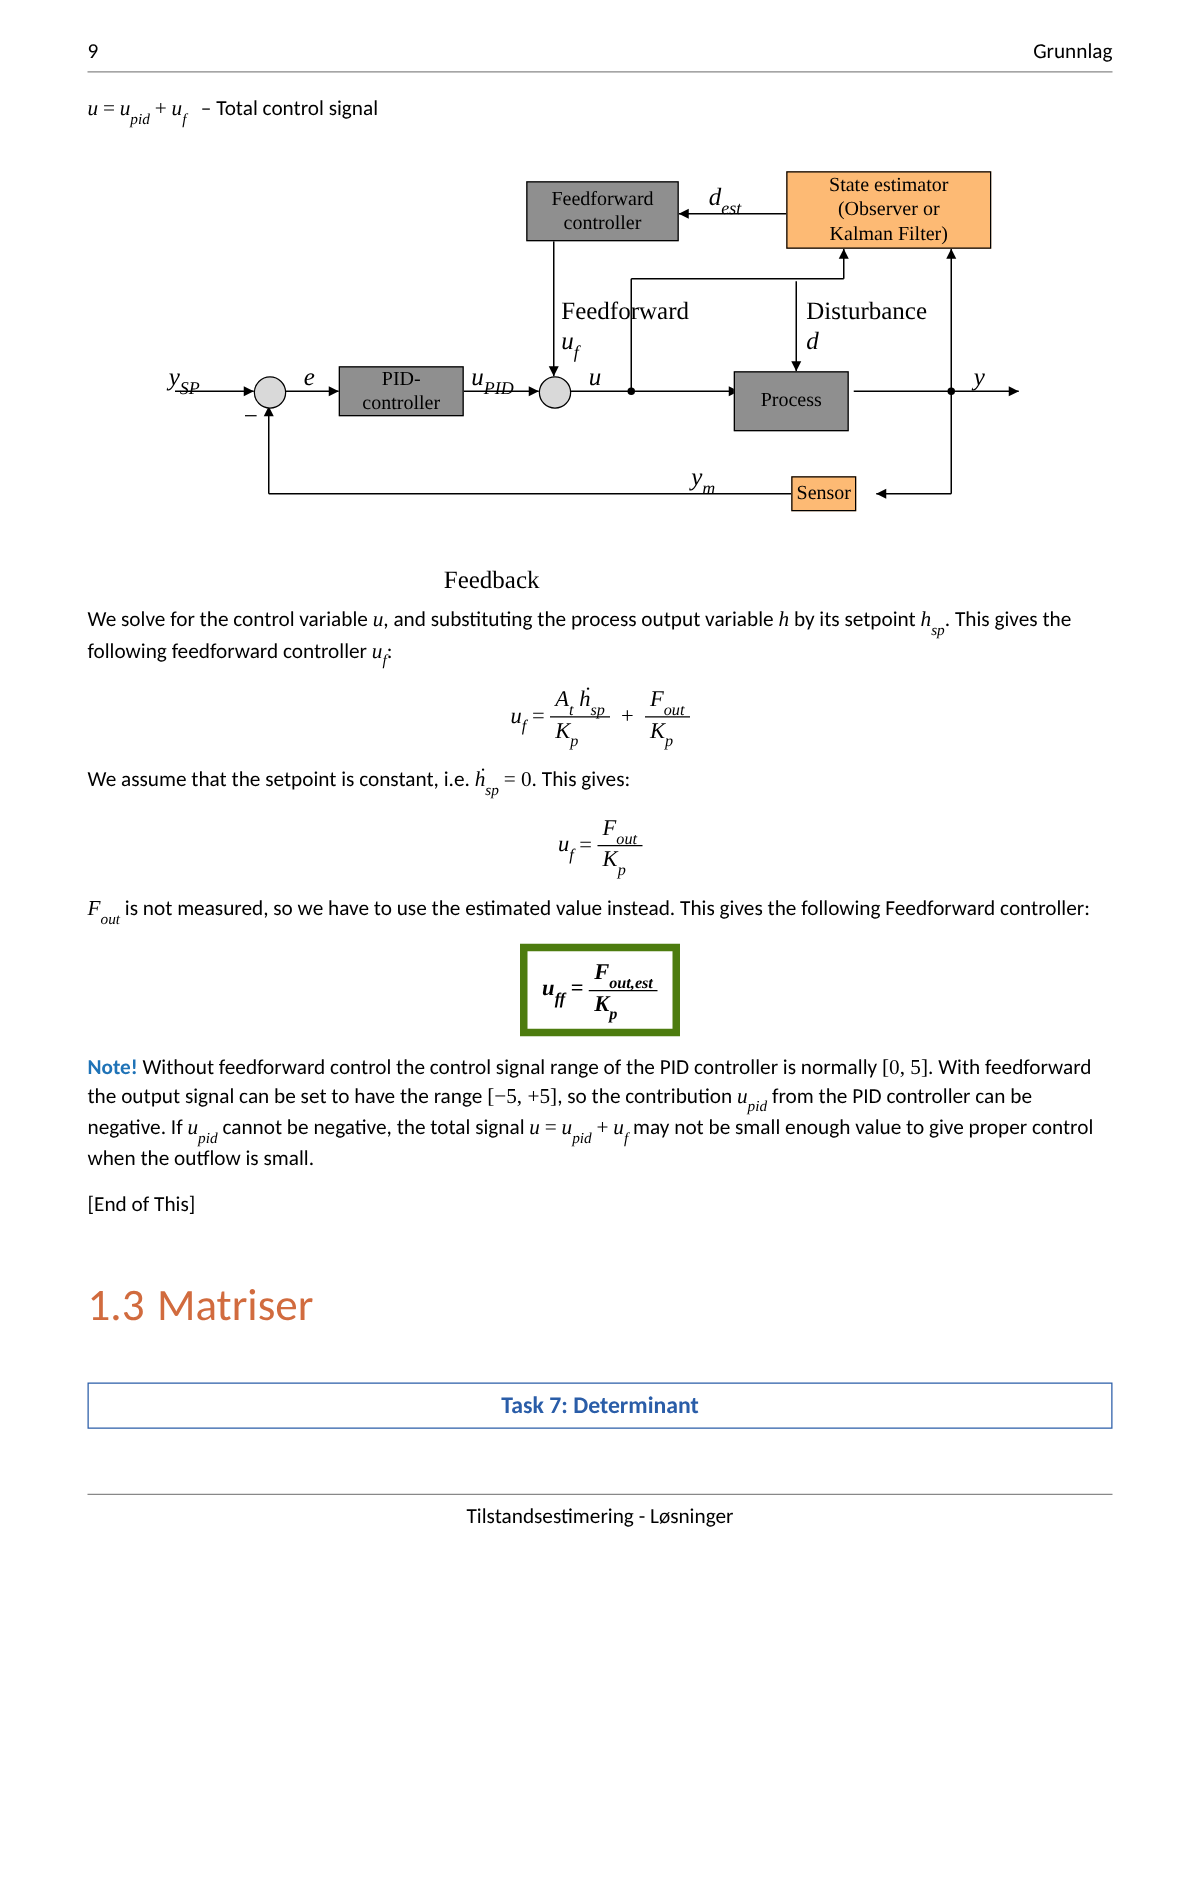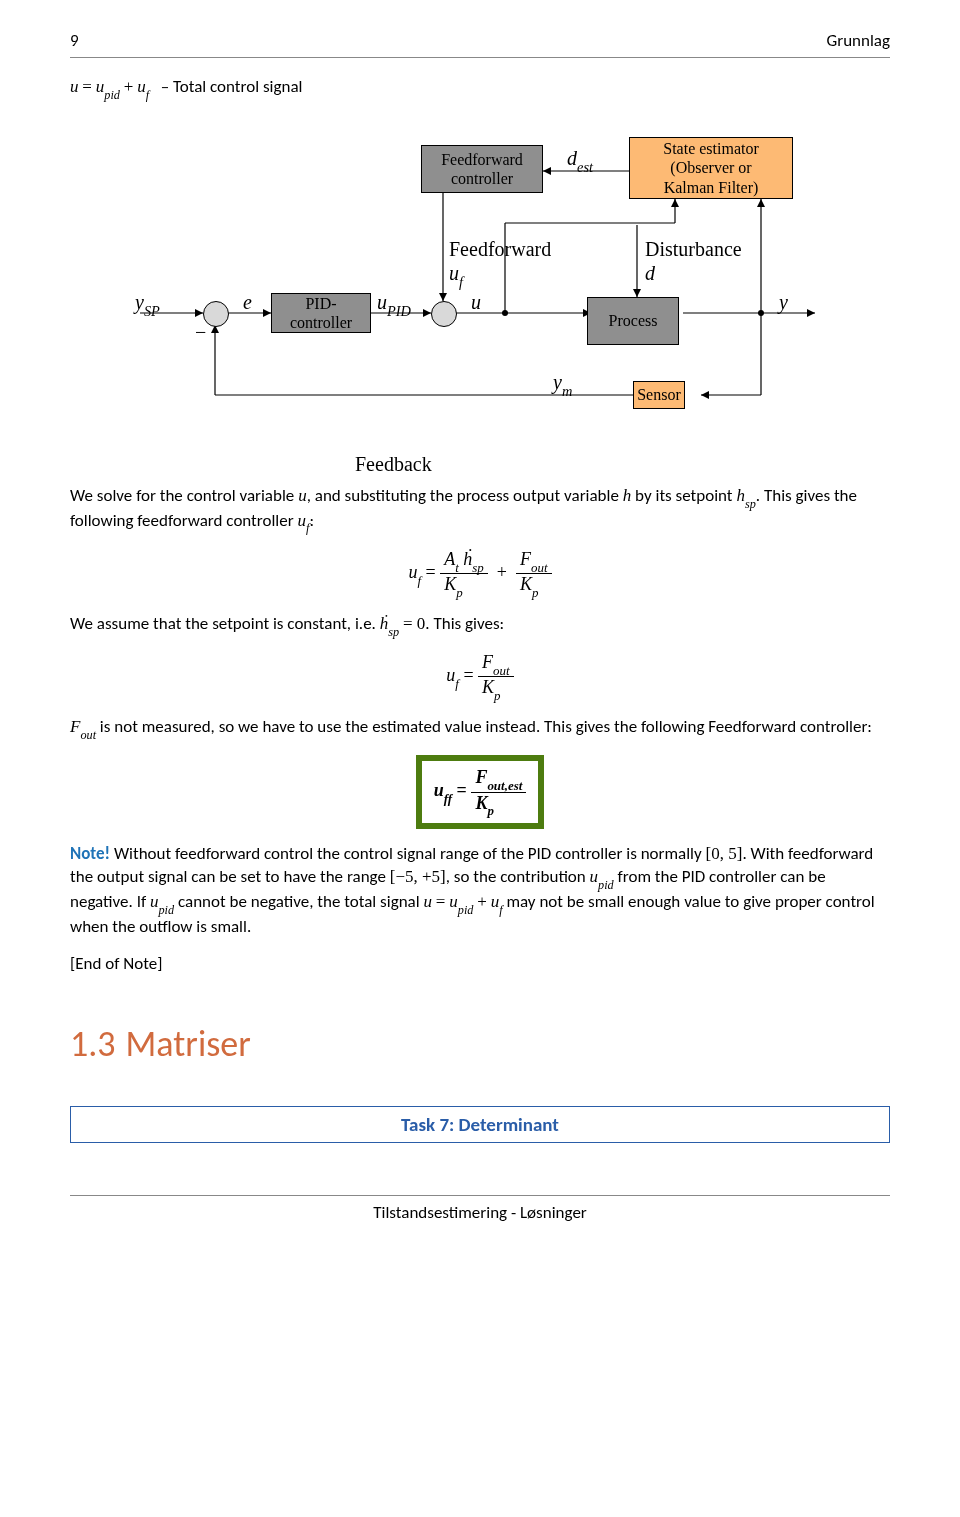--- a/index.html
+++ b/index.html
@@ -177,21 +177,21 @@
         <span class="num"><span class="math-i">F<sub>out,est</sub></span></span>
         <span class="den"><span class="math-i">K<sub>p</sub></span></span>
       </span>
     </span>
   </div>
 
   <div class="para">
     <span class="note-label">Note!</span><span> Without feedforward control the control signal range of the PID controller is normally </span><span class="math">[0, 5]</span><span>. With feedforward the output signal can be set to have the range </span><span class="math">[−5, +5]</span><span>, so the contribution </span><span class="math-i">u<sub>pid</sub></span><span> from the PID controller can be negative. If </span><span class="math-i">u<sub>pid</sub></span><span> cannot be negative, the total signal </span><span class="math-i">u</span> <span class="math">=</span> <span class="math-i">u<sub>pid</sub></span> <span class="math">+</span> <span class="math-i">u<sub>f</sub></span><span> may not be small enough value to give proper control when the outflow is small.</span>
   </div>
 
-  <div class="para">[End of Note]</div>
+  <div class="para">[End of This]</div>
 
   <div class="section-heading">
     <span>1.3</span><span style="display:inline-block; width:10px"></span><span>Matriser</span>
   </div>
 
   <div class="task-box">
     <span>Task 7:</span>
     <span>Determinant</span>
   </div>
 

